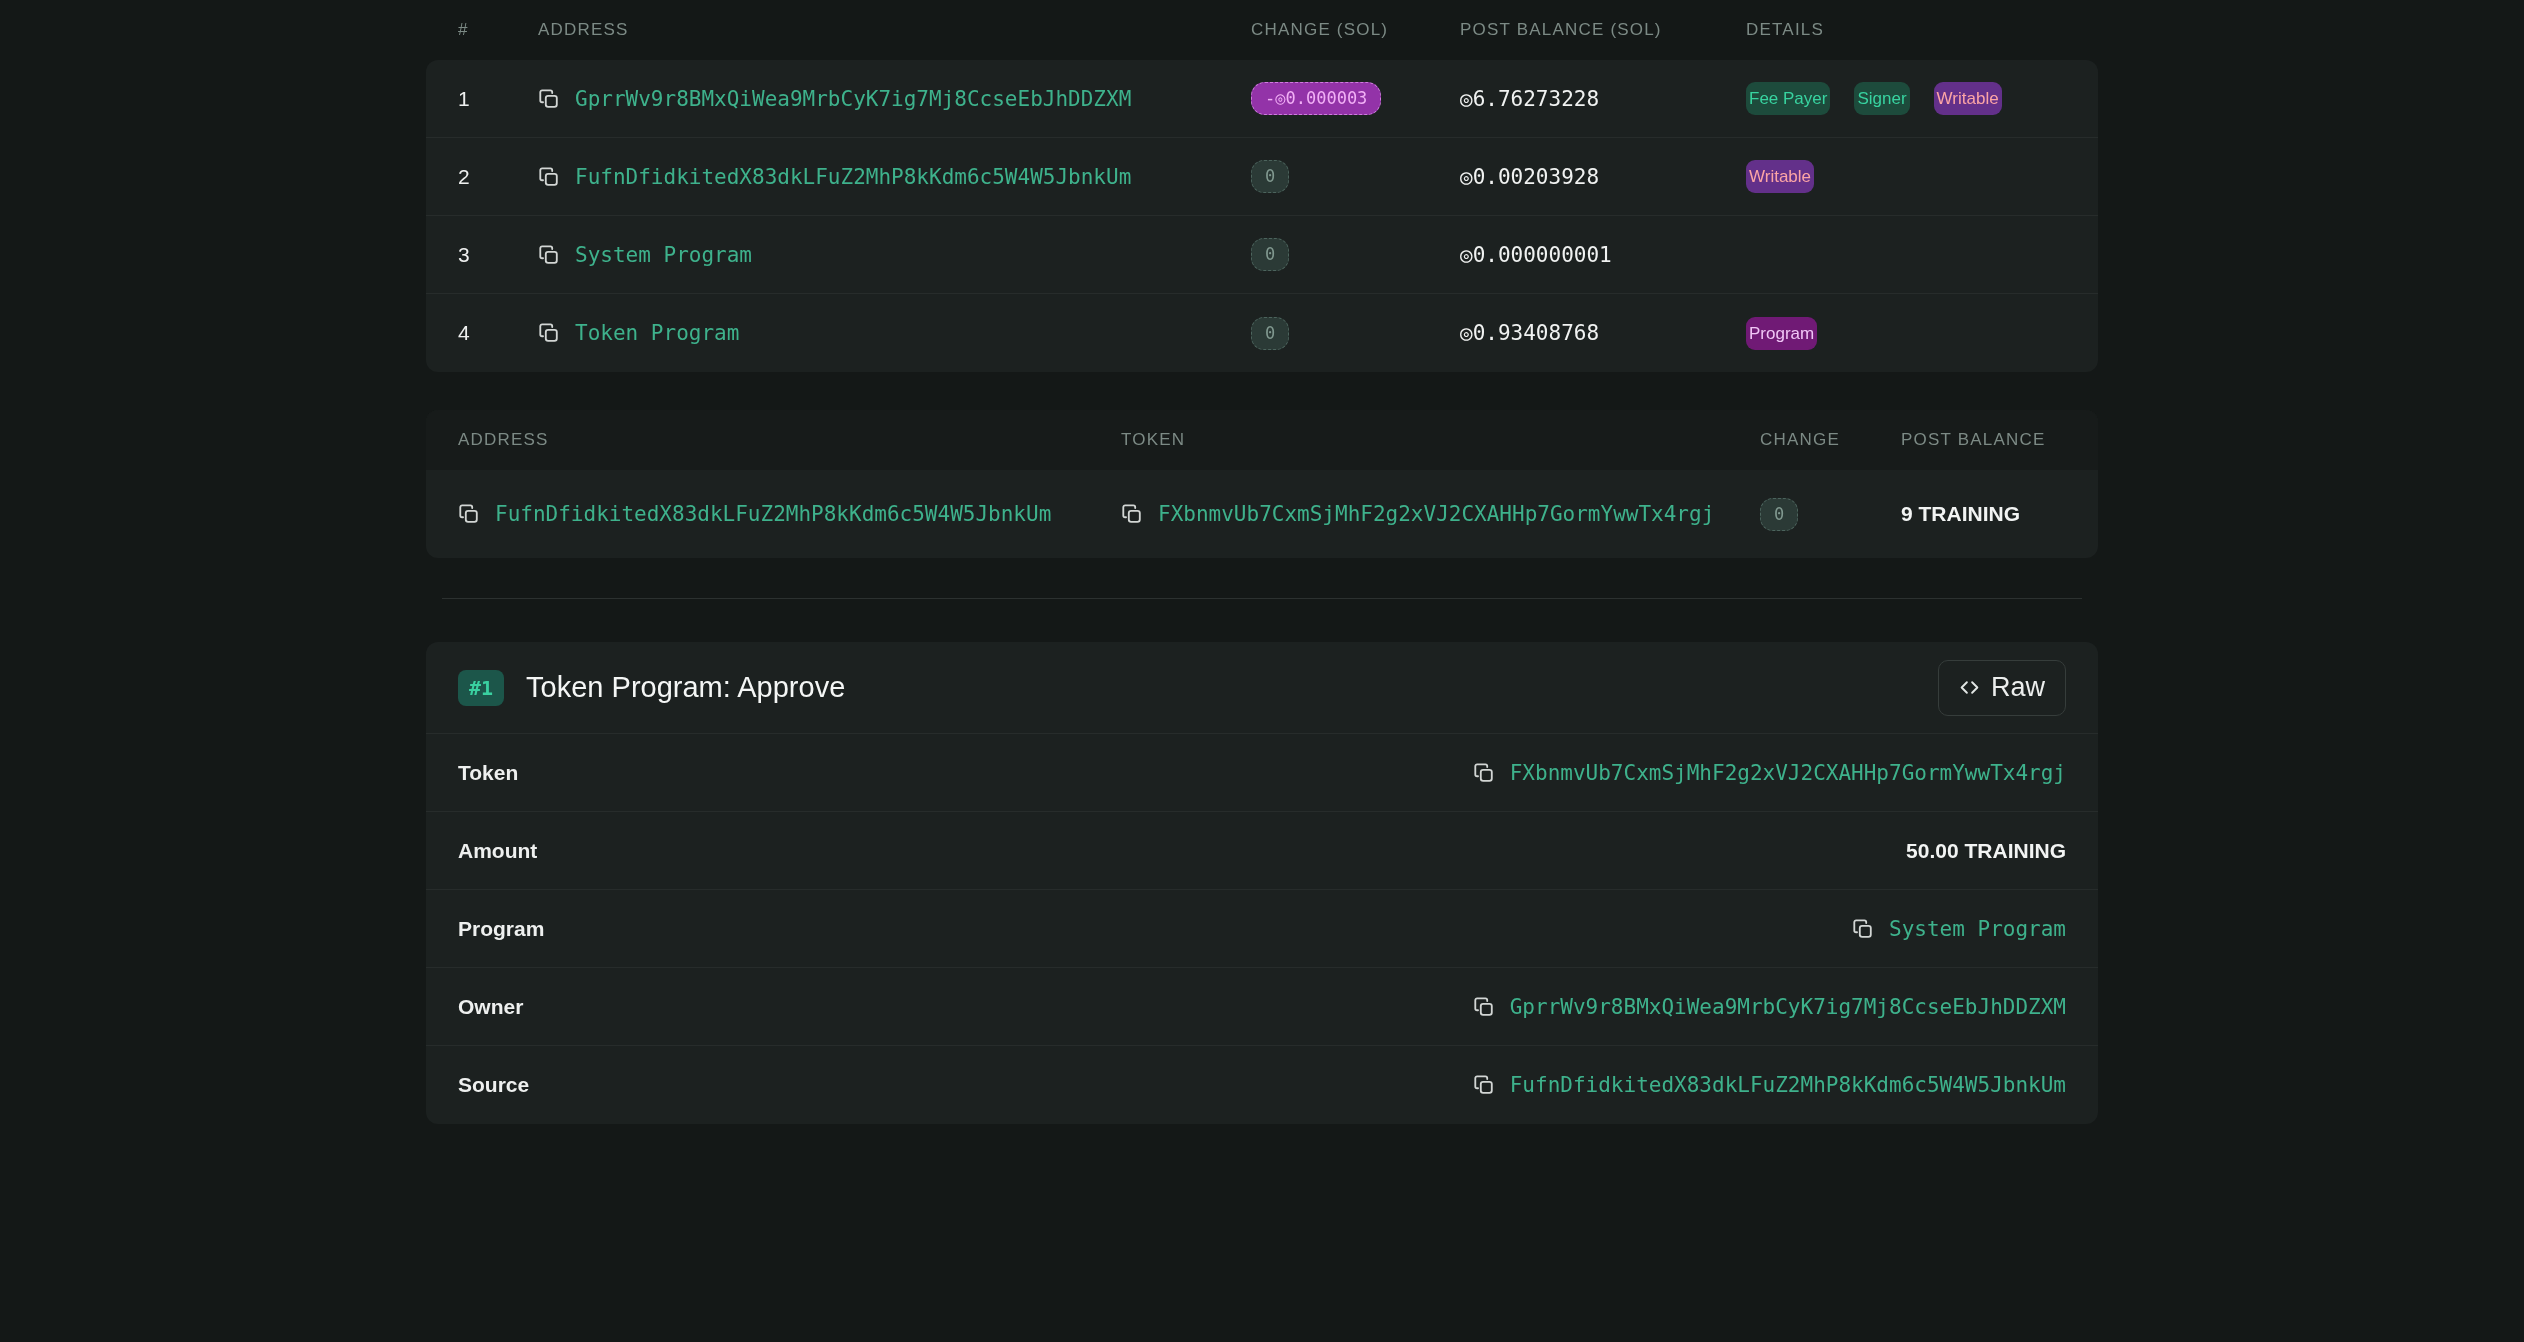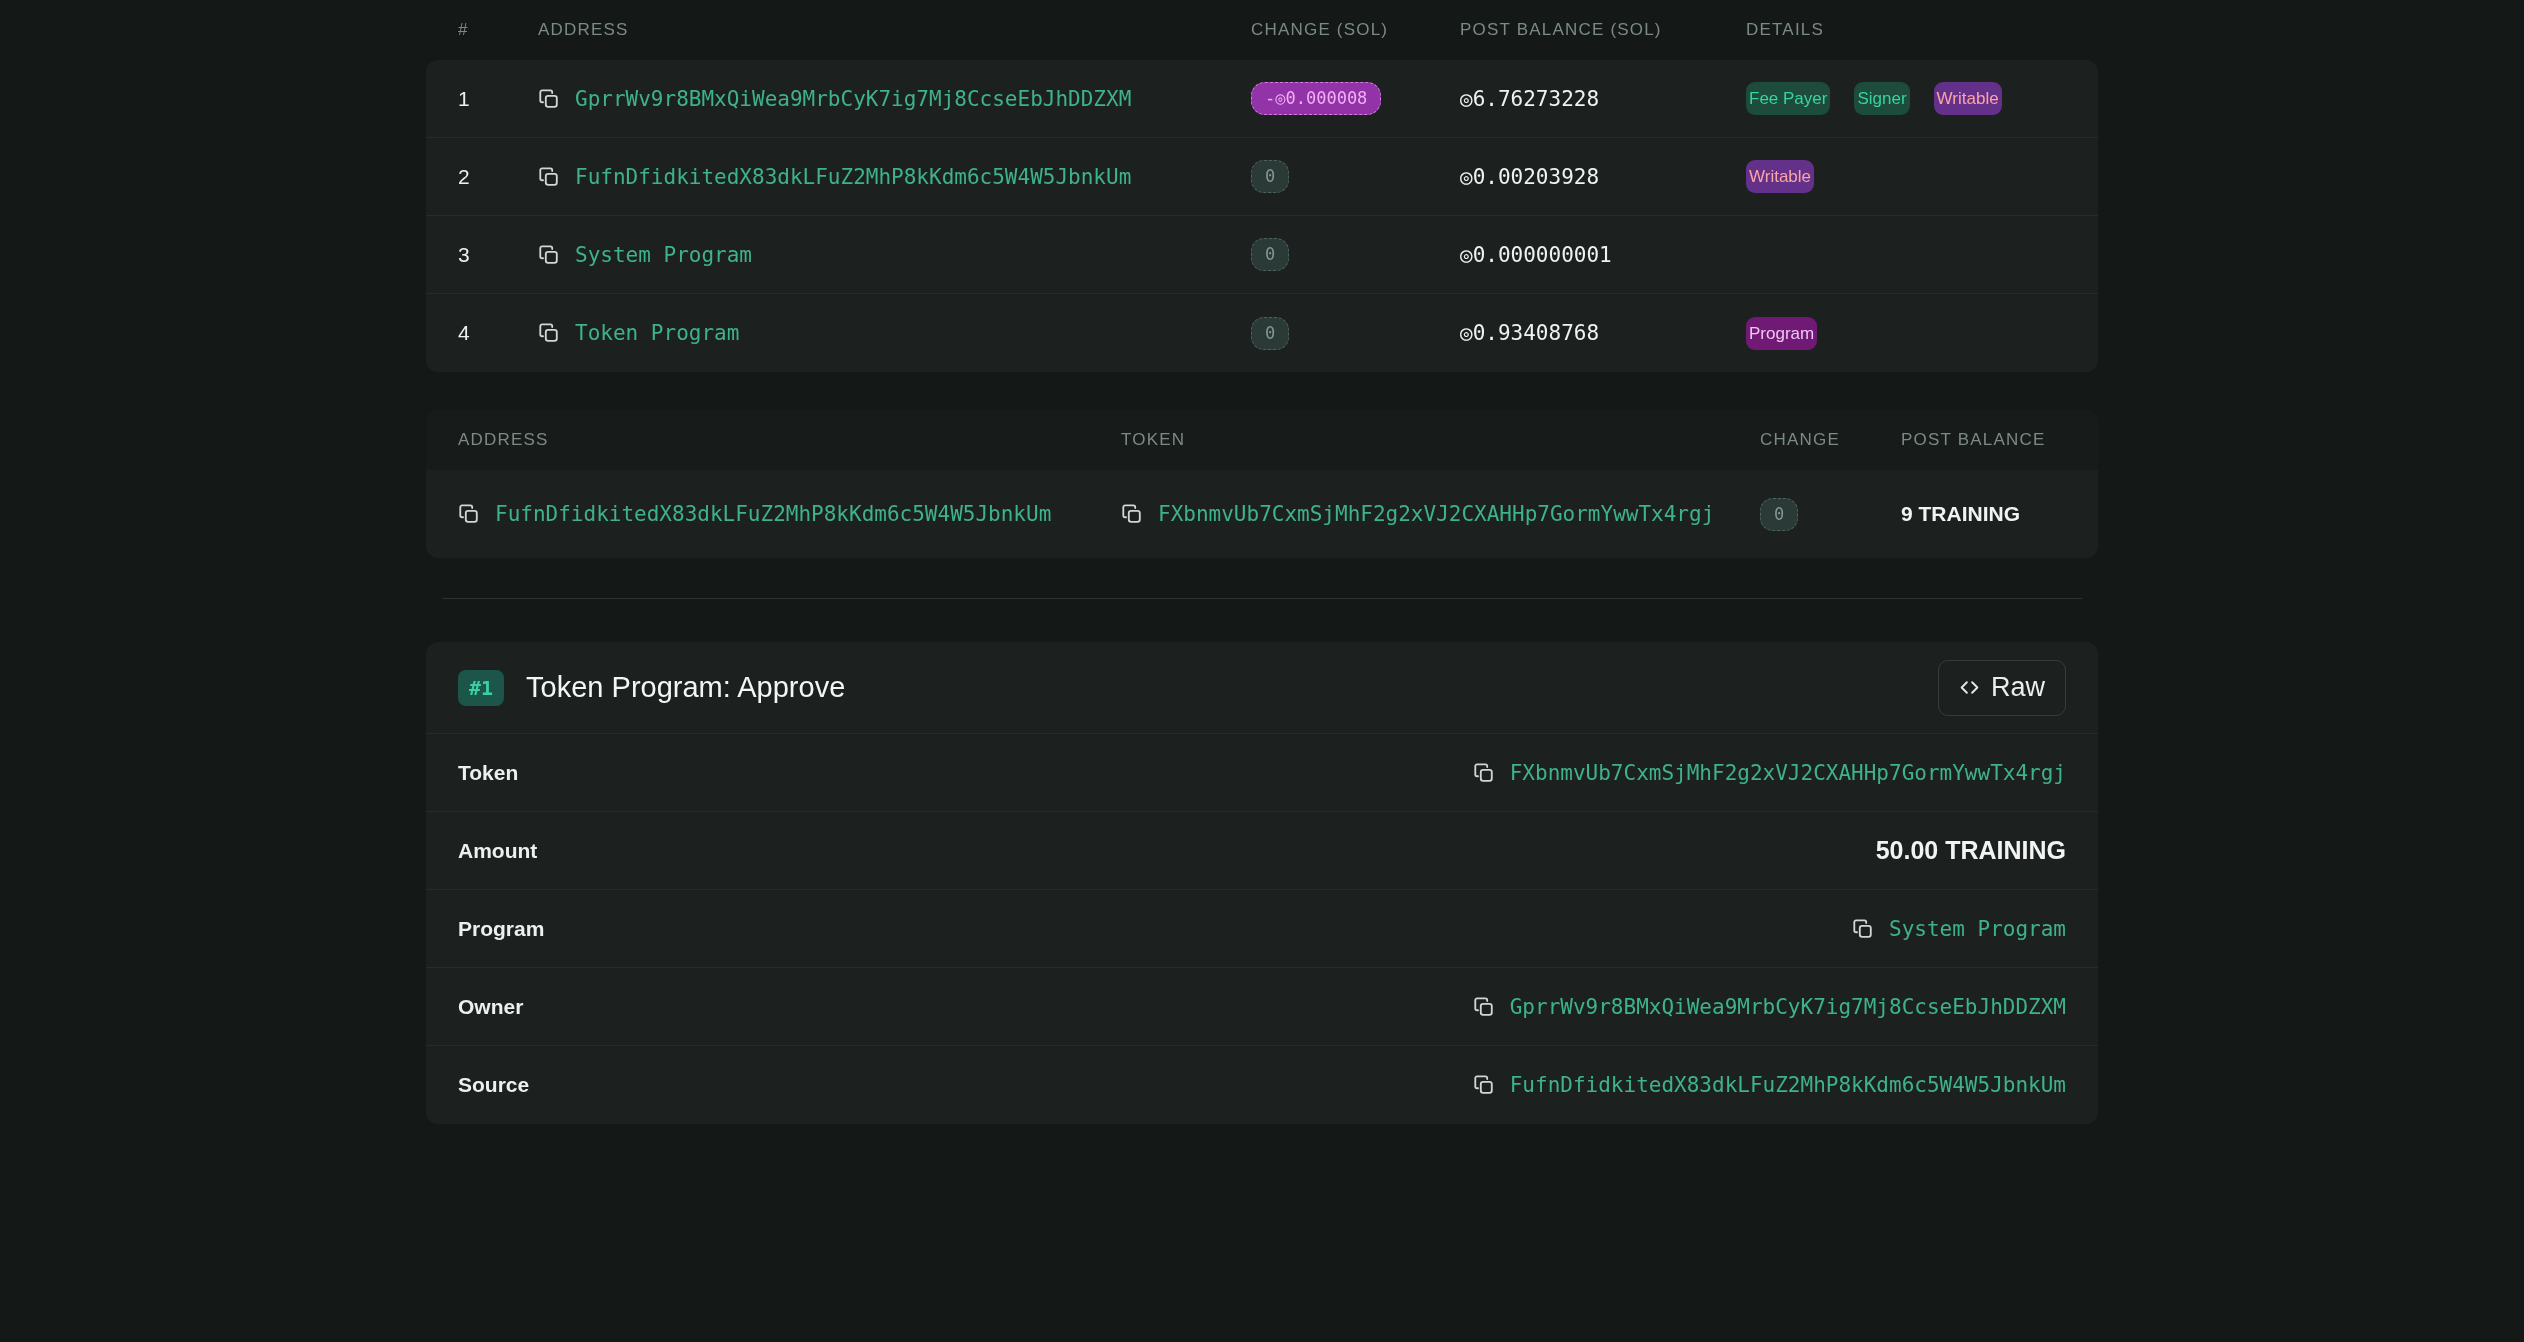--- a/index.html
+++ b/index.html
@@ -67,21 +67,21 @@
   .raw-btn{display:flex;align-items:center;gap:11px;height:56px;padding:0 20px;
     background:transparent;border:1px solid #363d3b;border-radius:10px;color:#eceeed;
     font-size:27px;font-family:"Liberation Sans",sans-serif;cursor:pointer}
   .raw-btn svg{width:21px;height:21px;color:#e2e6e4}
 
   .ix-row{height:78px;display:flex;align-items:center;justify-content:space-between;
     padding:0 32px;border-bottom:1px solid rgba(255,255,255,.05)}
   .ix-row:last-child{border-bottom:none}
   .ix-label{font-size:21px;font-weight:600;color:#eef0ef}
   .ix-value{display:flex;align-items:center}
-  .ix-text{font-size:25px;font-weight:600;color:#f2f4f3}
+  .ix-text{font-size:21px;font-weight:600;color:#f2f4f3}
 </style>
 </head>
 <body>
 
 <div class="content">
 
   <section>
     <div class="acct-grid acct-header">
       <div class="col-head">#</div>
       <div class="col-head">ADDRESS</div>
@@ -94,21 +94,21 @@
           <div class="row-index">1</div>
           <div class="addr-cell">
             <span class="icon copy-btn">
               <svg viewBox="0 0 24 24" fill="none" stroke="currentColor" stroke-width="2" stroke-linecap="round" stroke-linejoin="round">
                 <rect x="8.5" y="8.5" width="12" height="12" rx="2.5"></rect>
                 <path d="M5.5 15.5h-1a2 2 0 0 1-2-2v-9a2 2 0 0 1 2-2h9a2 2 0 0 1 2 2v1"></path>
               </svg>
             </span>
             <a class="addr-link mono">GprrWv9r8BMxQiWea9MrbCyK7ig7Mj8CcseEbJhDDZXM</a>
           </div>
-          <div><span class="pill-neg mono">-◎0.000008</span></div>
+          <div><span class="pill-neg mono">-◎0.000003</span></div>
           <div class="balance-val mono">◎6.76273228</div>
           <div><span class="badge bdg-teal">Fee Payer</span><span class="badge bdg-teal">Signer</span><span class="badge bdg-purple">Writable</span></div>
         </div>
         <div class="acct-grid acct-row">
           <div class="row-index">2</div>
           <div class="addr-cell">
             <span class="icon copy-btn">
               <svg viewBox="0 0 24 24" fill="none" stroke="currentColor" stroke-width="2" stroke-linecap="round" stroke-linejoin="round">
                 <rect x="8.5" y="8.5" width="12" height="12" rx="2.5"></rect>
                 <path d="M5.5 15.5h-1a2 2 0 0 1-2-2v-9a2 2 0 0 1 2-2h9a2 2 0 0 1 2 2v1"></path>

